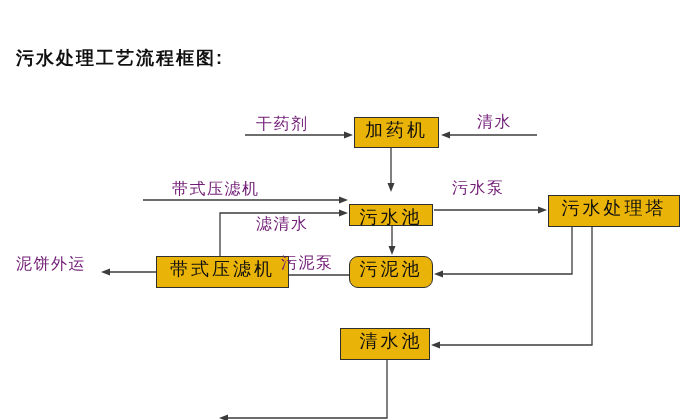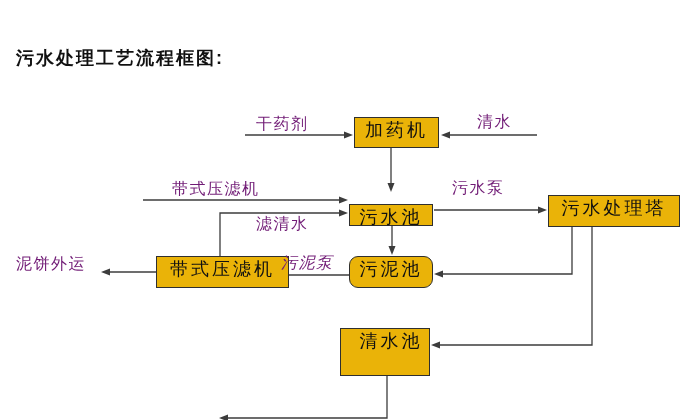--- a/index.html
+++ b/index.html
@@ -47,29 +47,29 @@
     left: 0; top: 0;
     width: 700px; height: 420px;
     pointer-events: none;
   }
   
   #node-dosing-machine        { left: 354px; top: 89px;  width: 85px;  height: 31px; }
   #node-sewage-pool           { left: 349px; top: 176px; width: 84px;  height: 22px; }
   #node-sewage-treatment-tower{ left: 548px; top: 167px; width: 132px; height: 32px; }
   #node-sludge-pool           { left: 349px; top: 228px; width: 84px;  height: 32px; border-radius: 9px; }
   #node-belt-filter-press     { left: 156px; top: 228px; width: 133px; height: 32px; }
-  #node-clean-water-pool      { left: 340px; top: 300px; width: 90px;  height: 48px; padding-left: 12px; }
+  #node-clean-water-pool      { left: 340px; top: 300px; width: 90px;  height: 32px; padding-left: 12px; }
   
   #label-dry-agent          { left: 256px; top: 86px;  }
   #label-clean-water        { left: 477px; top: 84px;  }
   #label-sand-washing-sewage{ left: 172px; top: 151px; }
   #label-sewage-pump        { left: 452px; top: 150px; }
   #label-filtered-water     { left: 256px; top: 186px; }
   #label-bottom-sewage      { left: 472px; top: 225px; }
-  #label-sludge-pump        { left: 281px; top: 225px; font-style: italic; }
+  #label-sludge-pump        { left: 281px; top: 225px; }
   #label-mud-cake-outbound  { left: 16px;  top: 226px; }
   #label-recycling          { left: 262px; top: 365px; }
 </style>
 </head>
 <body>
 
 <div id="canvas">
 
   <div id="title">污水处理工艺流程框图:</div>
 

